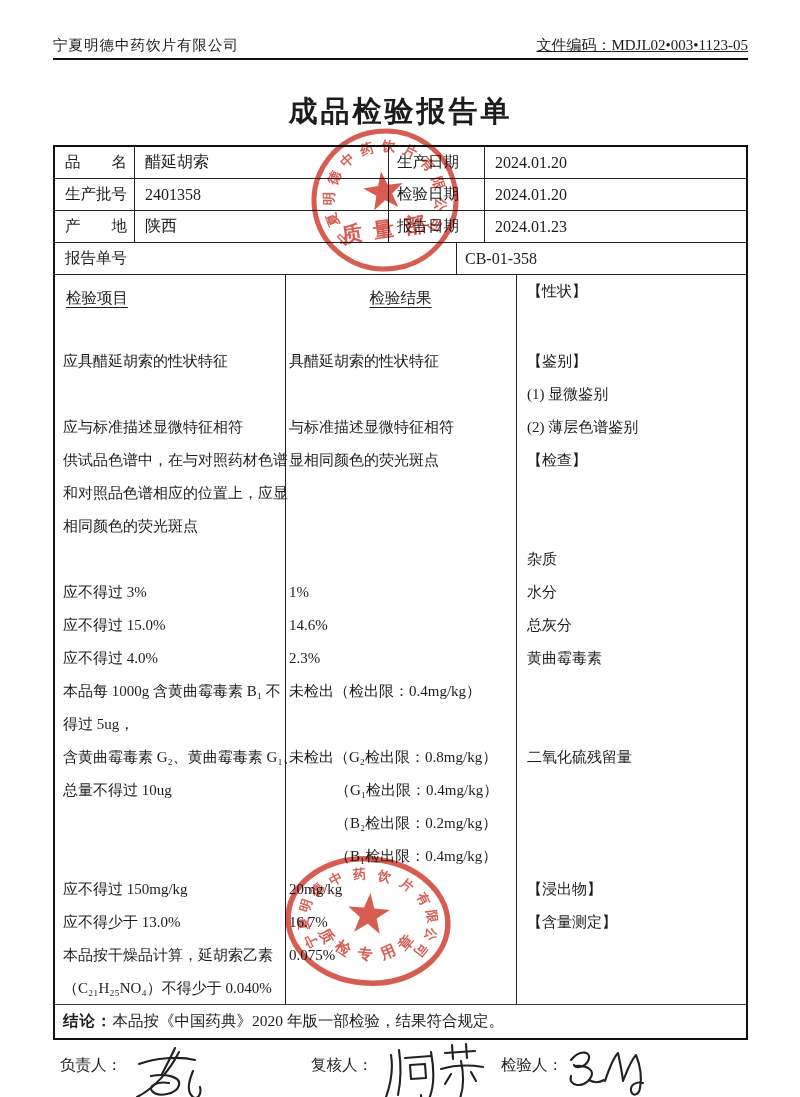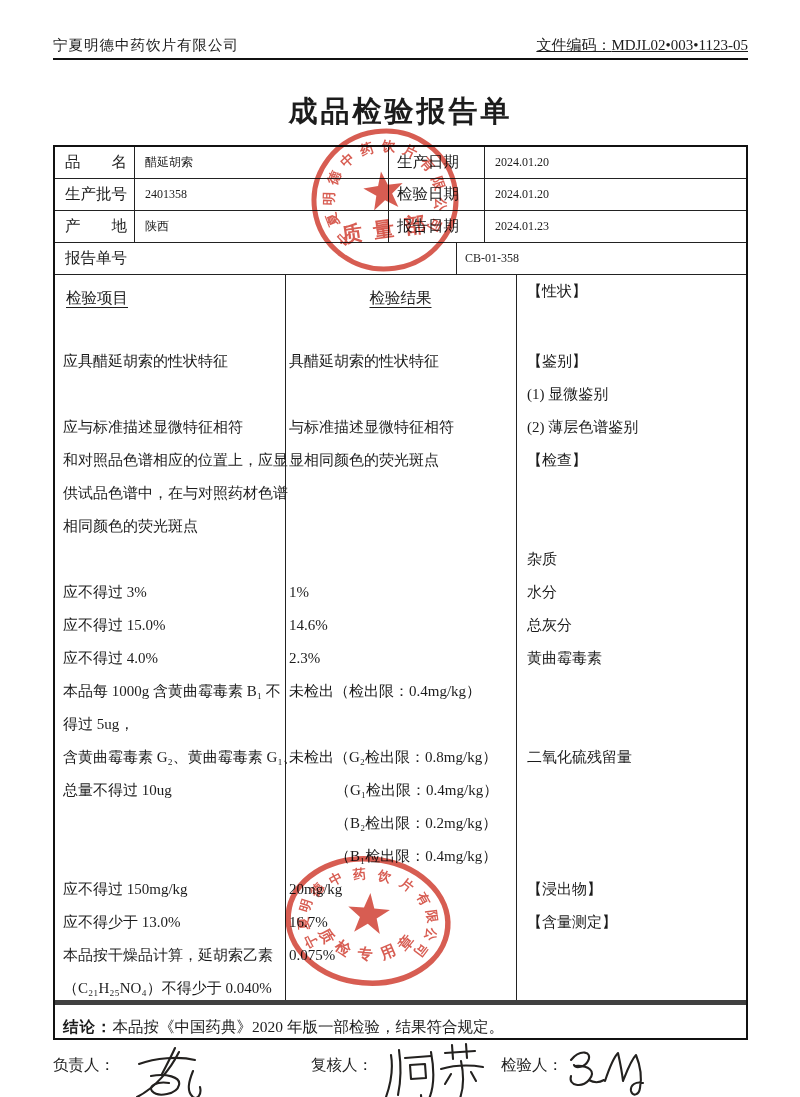--- a/index.html
+++ b/index.html
@@ -17,38 +17,38 @@
   .title{margin-top:32px;text-align:center;font-size:29px;font-weight:bold;
          font-family:"Liberation Sans","DejaVu Sans",sans-serif;letter-spacing:3px;height:38px;line-height:38px;}
   
   .sheet{margin-top:15px;border:2px solid #111;}
   .info-row{display:flex;height:32px;border-bottom:1px solid #222;box-sizing:border-box;}
   .ic{box-sizing:border-box;display:flex;align-items:center;font-size:15.5px;
       padding-left:10px;border-right:1px solid #222;overflow:hidden;white-space:nowrap;}
   .ic.last{border-right:none;}
   .w1{width:80px;} .w2{width:254px;} .w3{width:96px;padding-left:8px;} .w4{width:265px;flex:1;}
   .wA{width:402px;} .wB{flex:1;padding-left:8px;}
-  .val{font-size:12px;}
+  .val{font-size:16px;}
   
   .main{position:relative;height:730px;overflow:hidden;display:grid;
-        grid-template-columns:230px 231px 234px;align-content:start;border-bottom:5px solid #404040;box-sizing:border-box;}
+        grid-template-columns:230px 231px 234px;align-content:start;border-bottom:1px solid #404040;box-sizing:border-box;}
   .vline{position:absolute;top:0;bottom:0;width:1px;background:#222;}
   .vl1{left:230px;} .vl2{left:461px;}
   .mh{box-sizing:border-box;height:70px;padding-top:13px;font-size:15.5px;}
   .mh .u{text-decoration:underline;text-underline-offset:4px;}
   .mh.c{text-align:center;}
   .mh.l{padding-left:11px;}
   .cell{box-sizing:border-box;padding-right:4px;overflow:visible;}
   .cell.c1{padding-left:11px;}
   .cell.c2{padding-left:8px;}
   .cell.c3{padding-left:4px;}
   .ln{height:33px;line-height:33px;font-size:15px;white-space:nowrap;}
   .ln.indent{padding-left:46px;}
   
-  .concl{height:33px;display:flex;align-items:flex-end;font-size:15.5px;padding-left:8px;}
+  .concl{height:33px;display:flex;align-items:center;font-size:15.5px;padding-left:8px;}
   .concl b{letter-spacing:1px;}
   
   .sigrow{position:relative;height:62px;margin-top:3px;font-size:15.5px;}
   .siglabel{position:absolute;top:12px;white-space:nowrap;}
   .sig{position:absolute;}
   .sig path{fill:none;stroke:#23211f;stroke-width:2.1;stroke-linecap:round;stroke-linejoin:round;}
   
   .stamp{position:absolute;opacity:.82;mix-blend-mode:multiply;pointer-events:none;}
 </style>
 </head>
@@ -106,22 +106,22 @@
         <div style="display: contents;"><div class="cell c1">
             <div class="ln">(1) 显微鉴别</div>
           </div><div class="cell c2">
             <div class="ln">应与标准描述显微特征相符</div>
           </div><div class="cell c3">
             <div class="ln">与标准描述显微特征相符</div>
           </div></div>
         <div style="display: contents;"><div class="cell c1">
             <div class="ln">(2) 薄层色谱鉴别</div>
           </div><div class="cell c2">
+            <div class="ln">供试品色谱中，在与对照药材色谱</div>
             <div class="ln">和对照品色谱相应的位置上，应显</div>
-            <div class="ln">供试品色谱中，在与对照药材色谱</div>
             <div class="ln">相同颜色的荧光斑点</div>
           </div><div class="cell c3">
             <div class="ln">显相同颜色的荧光斑点</div>
           </div></div>
         <div style="display: contents;"><div class="cell c1">
             <div class="ln">【检查】</div>
           </div><div class="cell c2"></div><div class="cell c3"></div></div>
         <div style="display: contents;"><div class="cell c1">
             <div class="ln">杂质</div>
           </div><div class="cell c2">
@@ -184,21 +184,21 @@
           </div></div>
       </div>
 
     <div class="concl">
       <b>结论：</b>
       <span>本品按《中国药典》2020 年版一部检验，结果符合规定。</span>
     </div>
   </div>
 
   <div class="sigrow">
-    <span class="siglabel" style="left:0">负责人：</span>
+    <span class="siglabel" style="left:7px">负责人：</span>
     <span class="siglabel" style="left:258px">复核人：</span>
     <span class="siglabel" style="left:448px">检验人：</span>
 
     <svg class="sig" style="left:70px;top:0" width="92" height="58" viewBox="0 0 92 58">
       <path d="M52,5 C48,14 43,23 39,31"></path>
       <path d="M16,21 C32,15 56,13 72,17"></path>
       <path d="M56,9 C47,27 32,45 14,54"></path>
       <path d="M28,33 C43,30 58,34 56,42 C54,51 35,55 29,48 C25,43 34,38 46,40"></path>
       <path d="M70,28 C66,38 63,48 70,54 C74,57 79,52 77,44"></path>
     </svg>

